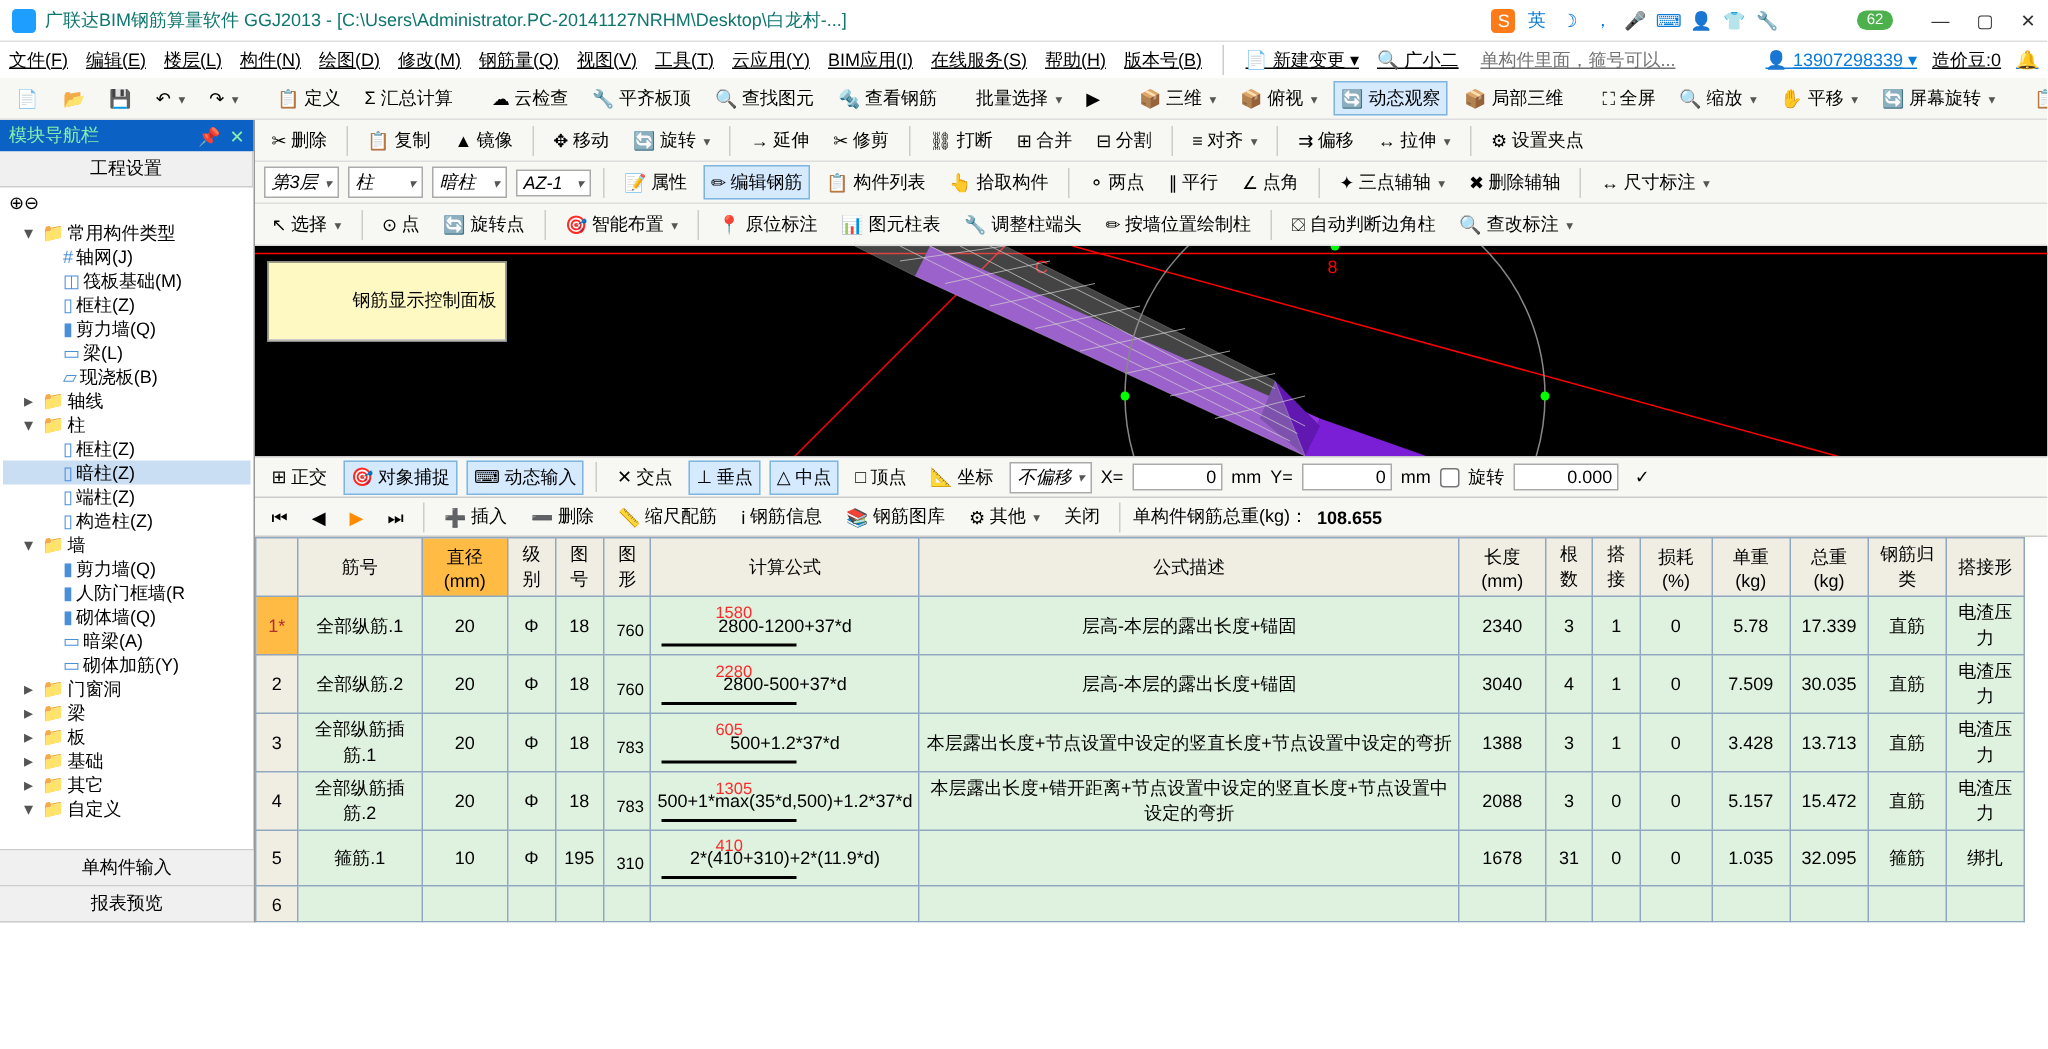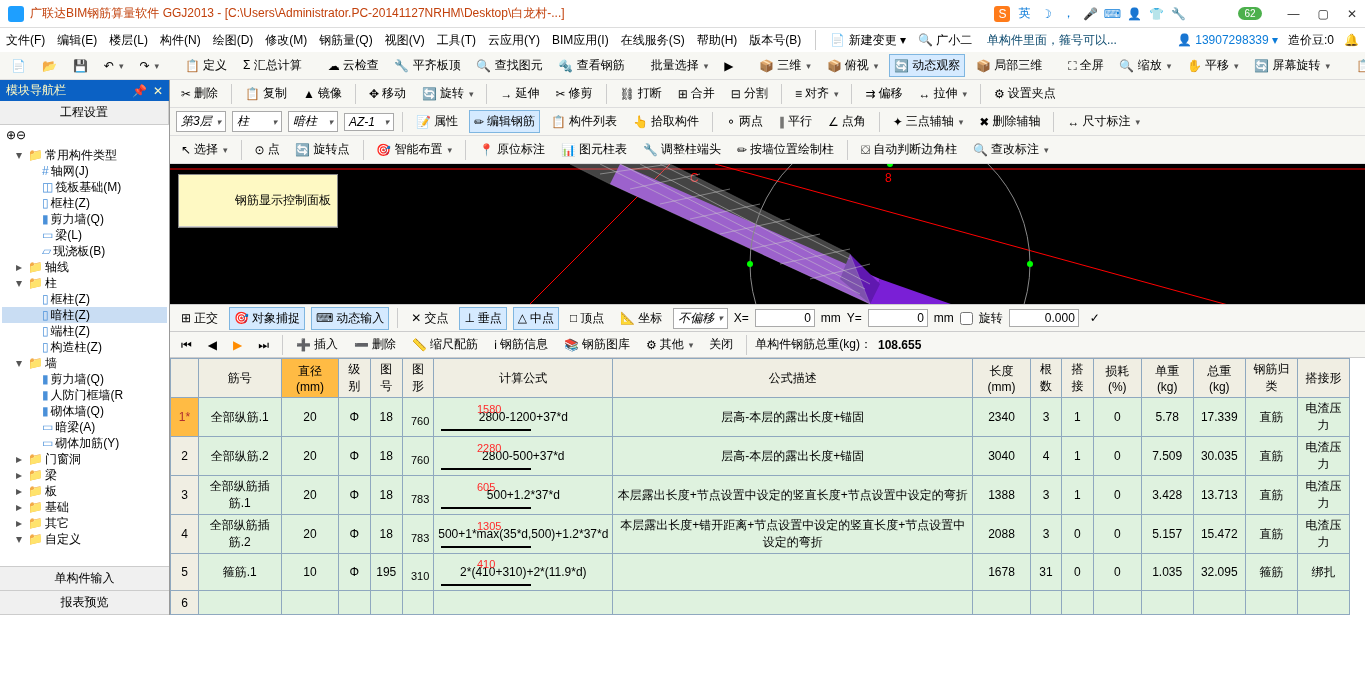--- a/index.html
+++ b/index.html
@@ -1,36 +1,36 @@
 <!DOCTYPE html>
 <html><head>
 <meta charset="utf-8">
 <style>
 * { margin: 0; padding: 0; box-sizing: border-box; font-family: "Microsoft YaHei", SimSun, sans-serif; font-size: 12px; }
 body { background: #fff; overflow: hidden; width: 1365px; height: 699px; }
 .titlebar { height: 28px; background: #fff; display: flex; align-items: center; padding: 0 8px; border-bottom: 1px solid #ddd; }
 .titlebar .app-icon { width: 16px; height: 16px; background: #1e9fff; border-radius: 3px; margin-right: 6px; }
-.titlebar .title-text { flex: 1; color: #c2410c; }
+.titlebar .title-text { flex: 1; color: #0f766e; }
 .titlebar .tb-right { display: flex; gap: 6px; align-items: center; }
 .titlebar .tb-badge { background: #ff7b1a; color: #fff; padding: 1px 4px; border-radius: 3px; }
 .titlebar .tb-icon { width: 16px; height: 16px; display: inline-flex; align-items: center; justify-content: center; color: #0b7bd8; }
 .titlebar .green-badge { background: #4cb04c; color: #fff; border-radius: 8px; padding: 1px 6px; font-size: 10px; }
 .titlebar .winbtns { display: flex; gap: 18px; margin-left: 20px; color: #333; }
 .menubar { height: 24px; display: flex; align-items: center; padding: 0 6px; gap: 12px; background: #fff; overflow: hidden; }
-.menubar span { white-space: nowrap; }
+.menubar span { white-space: nowrap; text-decoration: underline; }
 .menubar .right { margin-left: auto; display: flex; gap: 10px; align-items: center; }
-.menubar .link { color: #0c4a6e; }
+.menubar .link { color: #737373; }
 .toolbar1, .toolbar2, .toolbar3, .toolbar4, .toolbar5, .toolbar6 { height: 28px; display: flex; align-items: center; gap: 6px; padding: 0 6px; background: #f7f7f3; border-bottom: 1px solid #ddd; white-space: nowrap; overflow: hidden; }
 .sep { width: 1px; height: 20px; background: #ccc; margin: 0 2px; }
 .tb-btn { display: inline-flex; align-items: center; gap: 3px; padding: 2px 4px; cursor: pointer; border: 1px solid transparent; }
 .tb-btn.active { border: 1px solid #7fb6e0; background: #d5eaff; }
 .dropdown-caret::after { content: "▾"; font-size: 9px; margin-left: 2px; color: #555; }
 .main { display: flex; height: calc(699px - 28px - 24px - 28px - 28px - 28px - 28px); }
 .left-pane { width: 170px; background: #fff; border-right: 1px solid #999; display: flex; flex-direction: column; }
-.left-header { background: #0b61c4; color: #fef9c3; padding: 2px 6px; display: flex; align-items: center; justify-content: space-between; }
+.left-header { background: #0b61c4; color: #86efac; padding: 2px 6px; display: flex; align-items: center; justify-content: space-between; }
 .left-header .hdr-icons { display: flex; gap: 6px; }
 .tab-row { display: flex; border-bottom: 1px solid #ccc; }
 .tab-row .tab { flex: 1; text-align: center; padding: 3px 0; border-right: 1px solid #ccc; background: #f0f0f0; }
 .tab-row .tab.active { background: #fff; border-bottom: 1px solid #fff; }
 .small-bar { padding: 3px 6px; display: flex; gap: 6px; }
 .tree { flex: 1; overflow: auto; padding: 2px; }
 .tree-item { display: flex; align-items: center; gap: 2px; padding: 0 2px; cursor: pointer; line-height: 16px; }
 .tree-item.indent1 { padding-left: 14px; }
 .tree-item.indent2 { padding-left: 28px; }
 .tree-item .expander { width: 10px; color: #555; }

